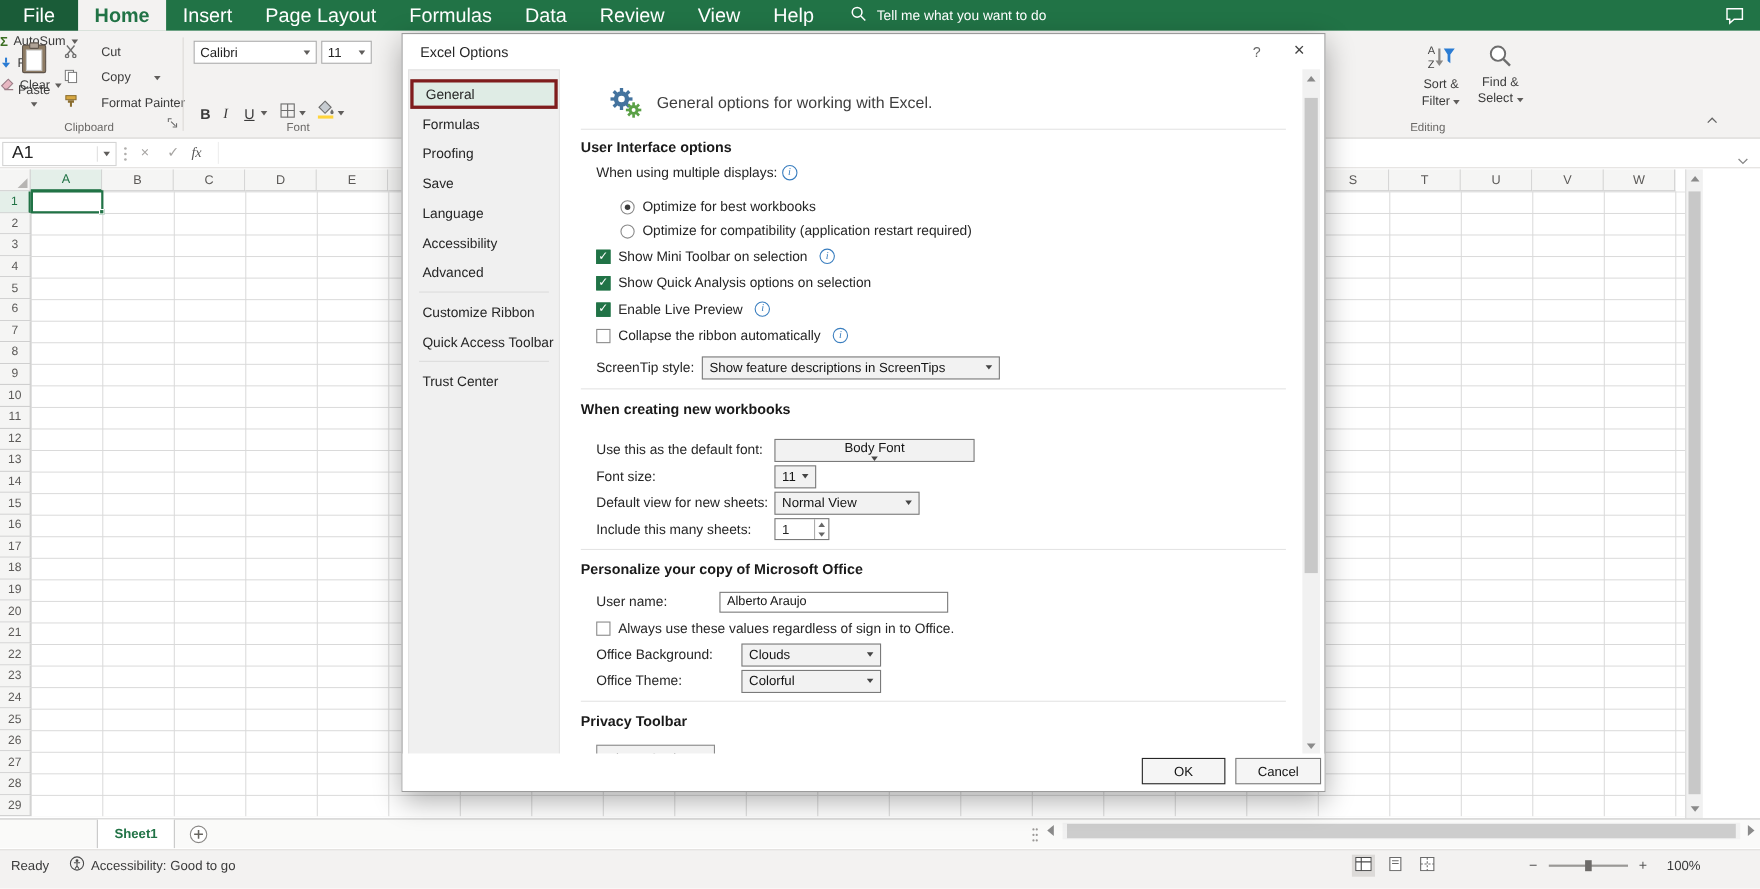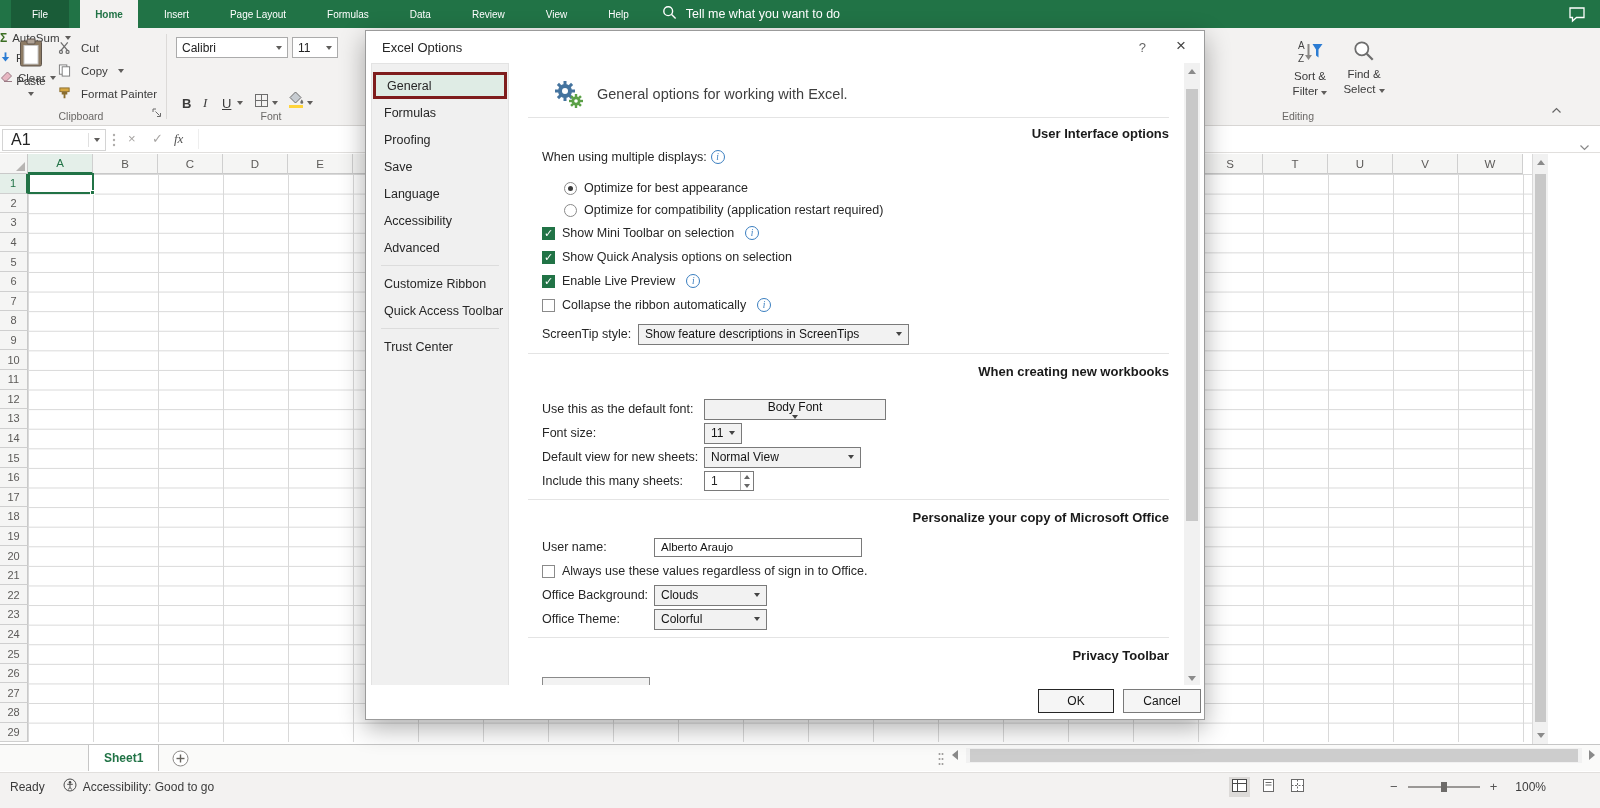--- a/index.html
+++ b/index.html
@@ -3,33 +3,33 @@
 <meta charset="utf-8">
 <style>
   * { box-sizing: border-box; margin: 0; padding: 0; }
   html,body { width:1600px; height:808px; }
   body { font-family:"Liberation Sans","DejaVu Sans",sans-serif; background:#fff; overflow:hidden; }
   #app { position:relative; width:1600px; height:808px; background:#fff; }
 
   
   .topbar { position:absolute; left:0; top:0; width:1600px; height:28px; background:#217346; display:flex; align-items:stretch; }
   .tabstrip { display:flex; align-items:stretch; }
-  .menu-tab { color:#fff; font-size:10px; padding:0 15px; display:flex; align-items:center; cursor:default;margin-left:11px; }
+  .menu-tab { color:#fff; font-size:18px; padding:0 15px; display:flex; align-items:center; cursor:default; }
   .menu-tab.file { background:#1a5c38; padding:0 21px; }
   .menu-tab.active { background:#f3f2f1; color:#217346; font-weight:700; }
   .tb-search { display:flex; align-items:center; gap:9px; margin-left:18px; color:#fff; font-size:12.5px; }
   .tb-comment { position:absolute; right:14px; top:6px; }
 
   
   .ribbon { position:absolute; left:0; top:28px; width:1600px; height:98px; background:#f3f2f1; border-bottom:1px solid #d8d6d4; font-size:11.5px; color:#3b3b3b; }
   .ribbon .abs { position:absolute; }
   .grp-label { position:absolute; bottom:3px; font-size:10.5px; color:#6a6866; text-align:center; }
   .vsep { position:absolute; top:6px; bottom:6px; width:1px; background:#dcdad8; }
   .paste { left:8px; top:6px; width:46px; height:86px; display:flex; flex-direction:column; align-items:center; justify-content:flex-start; gap:5px; padding-top:4px; }
-  .sbtn { left:58px; height:20px; display:flex; align-items:center; gap:10px; white-space:nowrap; }
+  .sbtn { left:58px; height:20px; display:flex; align-items:center; gap:21px; white-space:nowrap; }
   .caret { width:0; height:0; border-left:3.5px solid transparent; border-right:3.5px solid transparent; border-top:4px solid #5f5d5b; display:inline-block; }
   .combo { background:#fff; border:1px solid #ababab; display:flex; align-items:center; justify-content:space-between; padding:0 5px; font-size:12px; color:#222; }
   .fmt-btn { height:20px; display:flex; align-items:flex-end; font-size:13px; color:#3b3b3b; }
   .launcher { position:absolute; }
   .bigbtn { top:6px; width:52px; height:88px; display:flex; flex-direction:column; align-items:center; padding-top:5px; gap:1px; text-align:center; line-height:14px; }
   .erow { left:1206px; height:20px; display:flex; align-items:center; gap:5px; white-space:nowrap; }
 
   
   .fbar { position:absolute; left:0; top:127px; width:1600px; height:26px; background:#fff; border-bottom:1px solid #e1dfdd; }
   .namebox { position:absolute; left:2px; top:2px; width:104px; height:22px; background:#fff; border:1px solid #d4d4d4; display:flex; align-items:center; }
@@ -86,41 +86,41 @@
   .dialog { position:absolute; left:365px; top:30px; width:840px; height:690px; background:#fff; border:1px solid #9b9b9b; box-shadow:0 8px 24px rgba(0,0,0,.32); }
   .dlg-title { position:absolute; left:16px; top:9px; font-size:13px; color:#262626; }
   .dlg-help { position:absolute; right:58px; top:9px; font-size:13px; color:#666; }
   .dlg-close { position:absolute; right:12px; top:5px; font-size:17px; color:#444; width:22px; text-align:center; }
   .dlg-nav { position:absolute; left:5px; top:32px; width:138px; height:624px; background:#f0f0f0; border:1px solid #e3e3e3; padding-top:8px; }
   .nav-item { height:27px; display:flex; align-items:center; padding-left:11px; font-size:12.5px; color:#262626; margin:0 1px; }
   .nav-item.sel { background:#dfece5; border:3px solid #7f1d1d; }
   .nav-sep { height:1px; background:#dcdcdc; margin:4px 9px; }
   .dlg-content { position:absolute; left:143px; top:32px; width:677px; height:624px; overflow:hidden; padding-left:19px; font-size:12.5px; color:#262626; }
   .dc-hdr { margin:14px 0 0 24px; height:34px; display:flex; align-items:center; gap:13px; font-size:14.5px; color:#3f3f3f; }
-  .sect { font-weight:700; font-size:13px; color:#1a1a1a; border-top:1px solid #e4e4e4; margin-right:17px;text-align:right; }
+  .sect { font-weight:700; font-size:13px; color:#1a1a1a; border-top:1px solid #e4e4e4; margin-right:17px; }
   .sect.s1 { margin-top:6px; padding-top:8px; height:26px; }
   .sect.s2 { margin-top:8px; padding-top:10px; height:28px; }
   .sect.s3 { margin-top:6px; padding-top:10px; height:28px; }
   .lblrow { margin:4px 0 0 14px; height:20px; display:flex; align-items:center; }
   .radio-row { margin-left:36px; height:22px; display:flex; align-items:center; gap:7px; }
   .radio-row.first { margin-top:10px; }
   .radio { width:13px; height:13px; border:1px solid #8a8a8a; border-radius:50%; background:#fff; position:relative; flex:0 0 auto; }
   .radio.on:after { content:""; position:absolute; left:3px; top:3px; width:5px; height:5px; border-radius:50%; background:#3b3b3b; }
   .cb-row { margin-left:14px; height:24px; display:flex; align-items:center; gap:7px; }
   .cb { width:13px; height:13px; border:1px solid #8a8a8a; background:#fff; flex:0 0 auto; font-size:11px; line-height:11px; text-align:center; color:#fff; }
   .cb.on { background:#217346; border-color:#217346; }
   .info { width:14px; height:14px; border:1px solid #3a7ebf; border-radius:50%; color:#3a7ebf; font-size:9.5px; font-style:italic; font-family:"Liberation Serif","DejaVu Serif",serif; display:inline-flex; align-items:center; justify-content:center; margin-left:4px; flex:0 0 auto; }
   .strow { margin:6px 0 0 14px; height:22px; display:flex; align-items:center; }
   .strow .lbl { width:96px; }
   .dd { background:#f2f2f2; border:1px solid #7a7a7a; height:21px; display:flex; align-items:center; justify-content:space-between; padding:0 6px; font-size:12px; color:#141414; }
   .dd .caret { border-top-color:#444; }
   .frow { margin-left:14px; height:24px; display:flex; align-items:center; }
   .frow.first { margin-top:16px; }
   .flabel { width:162px; }
-  .w271 { width:271px; } .w182 { width:182px;flex-direction:column; } .w38 { width:38px; } .w132 { width:157px; } .w127 { width:113px; }
+  .w271 { width:271px; } .w182 { width:182px;flex-direction:column; } .w38 { width:38px; } .w132 { width:132px; } .w127 { width:127px;margin-left:20px; }
   .spin { width:50px; height:20px; border:1px solid #7a7a7a; background:#fff; display:flex; }
   .spin .val { flex:1; display:flex; align-items:center; padding-left:6px; font-size:12px; }
   .spin .arr { width:13px; border-left:1px solid #adadad; display:flex; flex-direction:column; }
   .spin .arr div { flex:1; display:flex; align-items:center; justify-content:center; }
   .tri-up { border-left:3px solid transparent; border-right:3px solid transparent; border-bottom:4px solid #666; width:0; height:0; }
   .tri-dn { border-left:3px solid transparent; border-right:3px solid transparent; border-top:4px solid #666; width:0; height:0; }
   .prow { margin-left:14px; height:24px; display:flex; align-items:center; }
   .prow.first { margin-top:8px; }
   .plabel { width:112px; }
   .uname { width:208px; height:19px; border:1px solid #7a7a7a; background:#fff; font-size:11.5px; padding:0 6px; color:#141414; font-family:inherit; }
@@ -528,21 +528,21 @@
 
       <div class="sect s1">User Interface options</div>
 
       <div class="lblrow">
         <span>When using multiple displays:</span>
         <span class="info">i</span>
       </div>
       <div id="radio-group">
           <div class="radio-row first">
             <span class="radio on"></span>
-            <span class="olabel">Optimize for best appearance</span>
+            <span class="olabel">Optimize for best workbooks</span>
           </div>
           <div class="radio-row">
             <span class="radio"></span>
             <span class="olabel">Optimize for compatibility (application restart required)</span>
           </div>
         </div>
       <div id="checkbox-group">
           <div class="cb-row">
             <span class="cb on">✓</span>
             <span class="olabel">Show Mini Toolbar on selection</span>

